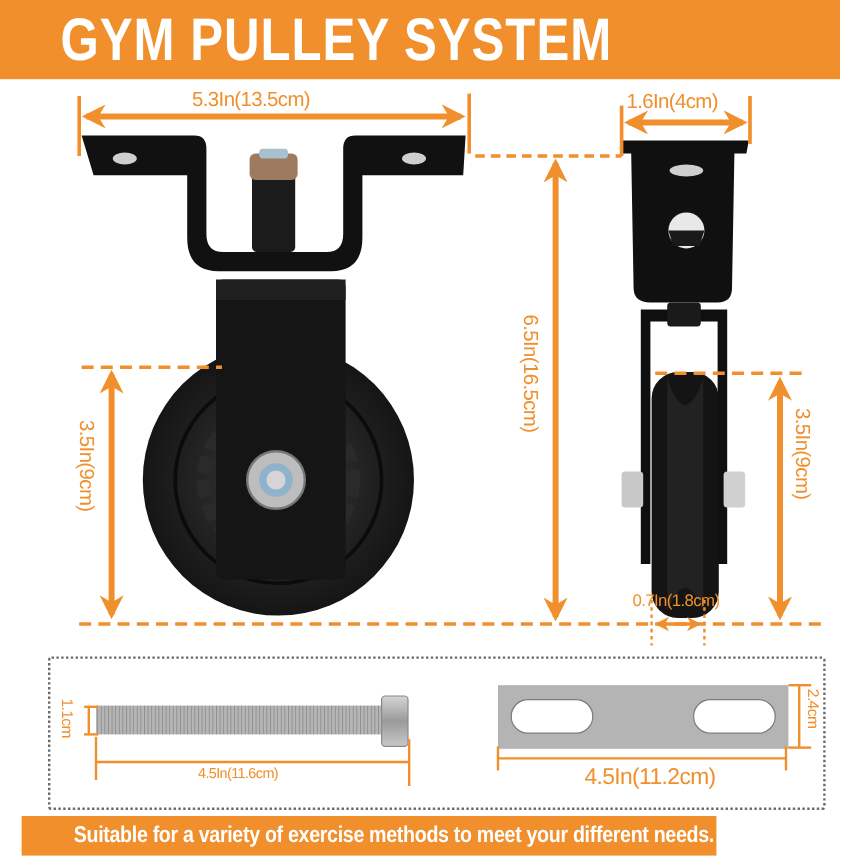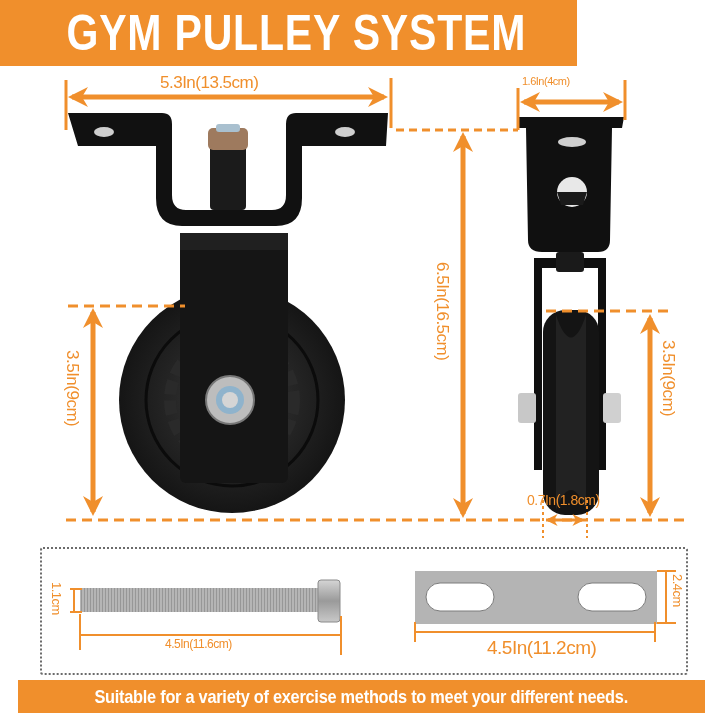--- a/index.html
+++ b/index.html
@@ -1,36 +1,36 @@
 <!DOCTYPE html>
 <html><head>
 <meta charset="utf-8">
 <style>
   * { margin: 0; padding: 0; box-sizing: border-box; }
   html, body { width: 720px; height: 720px; background: #ffffff; overflow: hidden; }
   body { position: relative; font-family: "Liberation Sans", sans-serif; }
   .banner {
-    position: absolute; left: 0; top: 0; width: 577px; height: 66px;
-    background: #f08f2c; color: #fff; text-align: right;
+    position: absolute; left: 0; top: 0; width: 700px; height: 66px;
+    background: #f08f2c; color: #fff; text-align: left;
   }
   .banner .title {
     display: inline-block; font-family: "Liberation Sans", sans-serif; font-weight: 900;
     font-size: 50px; line-height: 66px; letter-spacing: 1px;
     transform: scaleX(0.82); transform-origin: center; white-space: nowrap;
     font-stretch: condensed;
   }
   .label {
     position: absolute; color: #f08f2c; font-weight: normal;
     font-family: "Liberation Sans", sans-serif; white-space: nowrap;
     font-size: 15px; letter-spacing: -0.5px;
   }
   .vlabel { writing-mode: vertical-rl; }
   svg.overlay { position: absolute; left: 0; top: 0; }
   .footer {
-    position: absolute; left: 18px; top: 680px; width: 687px; height: 33px;
+    position: absolute; left: 18px; top: 680px; width: 579px; height: 33px;
     background: #f08f2c; color: #fff; text-align: center;
   }
   .footer .slogan {
     display: inline-block; font-weight: bold; font-size: 19px; line-height: 33px;
     transform: scaleX(0.86); white-space: nowrap; letter-spacing: -0.3px;
   }
   .accessories-box {
     position: absolute; left: 40px; top: 547px; width: 648px; height: 128px;
     border: 2px dotted #6b6b6b; border-radius: 3px;
   }
@@ -145,21 +145,21 @@
   <line x1="657" y1="623" x2="676" y2="623" stroke="#f08f2c" stroke-width="2"></line>
   <line x1="666" y1="571" x2="666" y2="623" stroke="#f08f2c" stroke-width="2"></line>
   <line x1="415" y1="622" x2="415" y2="642" stroke="#f08f2c" stroke-width="2"></line>
   <line x1="655" y1="622" x2="655" y2="642" stroke="#f08f2c" stroke-width="2"></line>
   <line x1="415" y1="632" x2="655" y2="632" stroke="#f08f2c" stroke-width="2"></line>
 </svg>
 
 <div class="label" style="left:160px;top:73px;font-size:17px;">5.3In(13.5cm)</div>
 <div class="label vlabel" style="left:62px;top:350px;font-size:17px;">3.5In(9cm)</div>
 <div class="label vlabel" style="left:432px;top:262px;font-size:17px;">6.5In(16.5cm)</div>
-<div class="label" style="left:522px;top:75px;font-size:11px;">1.6In(4cm)</div>
+<div class="label" style="left:522px;top:75px;font-size:17px;">1.6In(4cm)</div>
 <div class="label vlabel" style="left:658px;top:340px;font-size:17px;">3.5In(9cm)</div>
 <div class="label" style="left:527px;top:492px;font-size:14px;">0.7In(1.8cm)</div>
 
 <div class="accessories-box"></div>
 <div class="label vlabel" style="left:49px;top:582px;font-size:13px;">1.1cm</div>
 <div class="label" style="left:165px;top:637px;font-size:12px;">4.5In(11.6cm)</div>
 <div class="label vlabel" style="left:670px;top:574px;font-size:13px;">2.4cm</div>
 <div class="label" style="left:487px;top:637px;font-size:19px;">4.5In(11.2cm)</div>
 
 <div class="footer">

